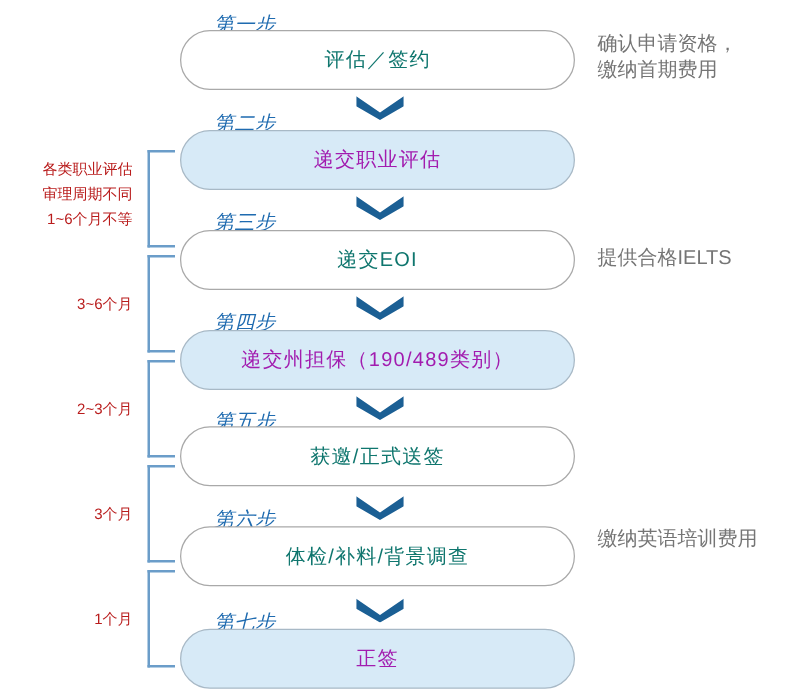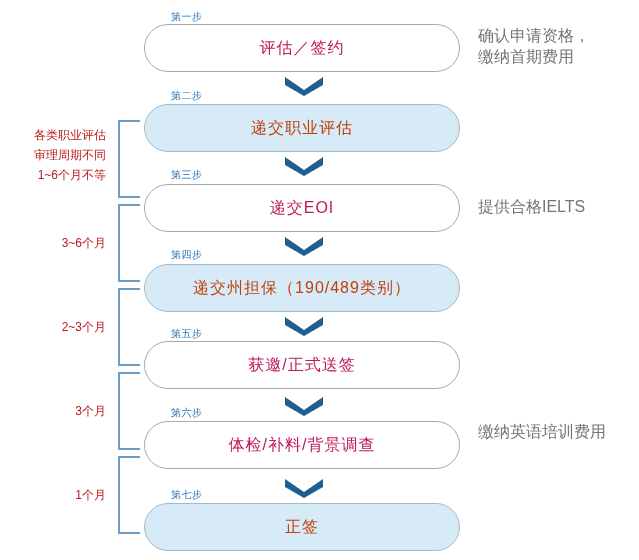--- a/index.html
+++ b/index.html
@@ -31,36 +31,37 @@
     display: flex;
     align-items: center;
     justify-content: center;
   }
   .step-box.filled {
     background: #d7eaf7;
     border: 1px solid #a8b9c6;
   }
   .step-label-text {
     font-size: 16px;
-    color: #be185d;
+    color: #0f766e;
     letter-spacing: 1px;
     white-space: nowrap;
   }
   .step-box.filled .step-label-text {
-    color: #c2410c;
+    color: #a21caf;
   }
 
   
   .step-caption {
     position: absolute;
     left: 171px;
-    font-size: 10px;
+    font-size: 16px;
     color: #1f6bb0;
     letter-spacing: 0.5px;
     white-space: nowrap;
+    font-style: italic;
   }
 
   
   .chevron {
     position: absolute;
     left: 285px;
     width: 38px;
     height: 20px;
   }
   .chevron svg { display: block; }

